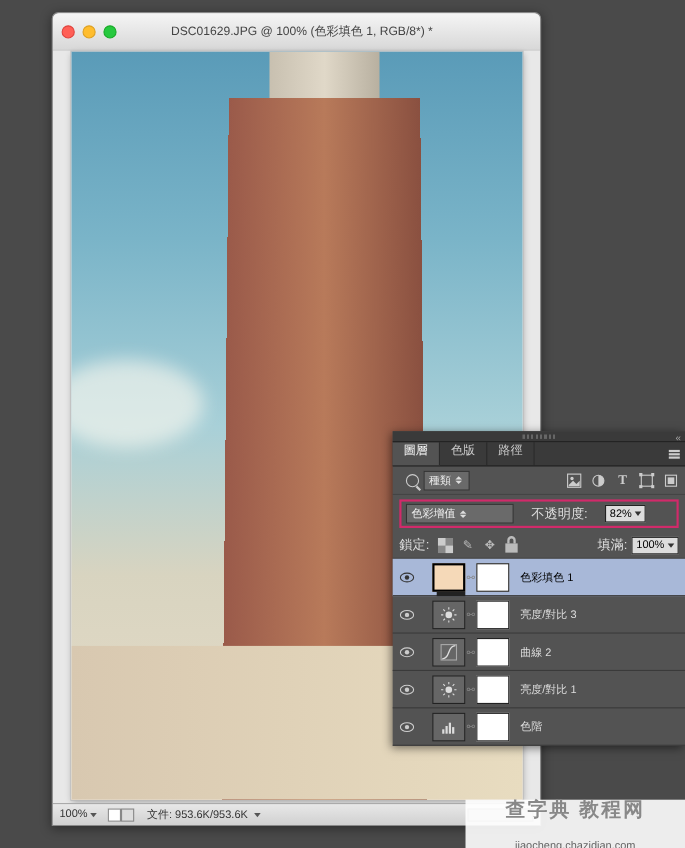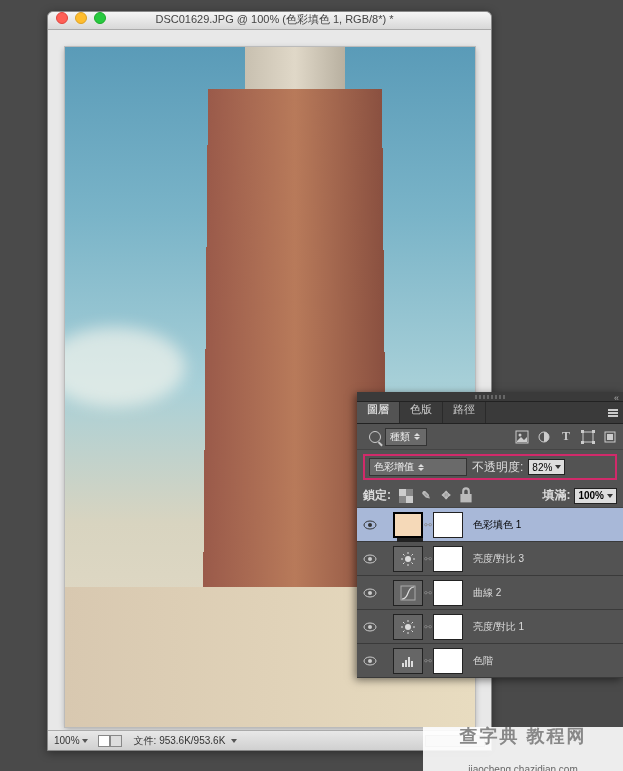--- a/index.html
+++ b/index.html
@@ -1,19 +1,19 @@
 <!DOCTYPE html>
 <html><head>
 <meta charset="utf-8">
 <style>
 * { margin: 0; padding: 0; box-sizing: border-box; font-family: "Helvetica Neue", Arial, sans-serif; }
 body { background: #4a4a4a; width: 623px; height: 771px; position: relative; overflow: hidden; }
 
 .doc-window { position: absolute; left: 47px; top: 11px; width: 445px; height: 740px; background: #e8e8e8; border: 1px solid #888; border-radius: 6px 6px 0 0; box-shadow: 0 2px 10px rgba(0,0,0,0.4); }
-.titlebar { height: 18px; background: linear-gradient(#f5f5f5,#d8d8d8); border-bottom: 1px solid #aaa; border-radius: 6px 6px 0 0; display: flex; padding: 0 8px; }
+.titlebar { height: 34px; background: linear-gradient(#f5f5f5,#d8d8d8); border-bottom: 1px solid #aaa; border-radius: 6px 6px 0 0; display: flex; align-items: center; padding: 0 8px; }
 .traffic { display: flex; gap: 7px; }
 .tl { width: 12px; height: 12px; border-radius: 50%; }
 .tl.red { background: #ff5f56; border: 1px solid #e0443e; }
 .tl.yel { background: #ffbd2e; border: 1px solid #dea123; }
 .tl.grn { background: #27c93f; border: 1px solid #1aab29; }
 .title { flex: 1; text-align: center; font-size: 11px; color: #444; margin-left: -40px; }
 .canvas { position: absolute; left: 17px; top: 35px; width: 410px; height: 680px; background: #fff; box-shadow: 0 0 0 1px #bbb, 0 2px 6px rgba(0,0,0,0.3); }
 .photo { width: 100%; height: 100%; background: linear-gradient(180deg,#5a9bb8 0%,#7ab4c8 25%,#a8d0d8 50%,#d8d4c0 70%,#e8dcc8 100%); position: relative; overflow: hidden; }
 .cloud { position: absolute; left: -20px; top: 280px; width: 140px; height: 80px; background: rgba(255,250,240,0.6); border-radius: 50%; filter: blur(8px); }
 .tower { position: absolute; left: 140px; top: 30px; width: 180px; height: 650px; background: linear-gradient(90deg,#9a5a4a,#b87a5a,#8a5040); transform: perspective(800px) rotateX(5deg); }
@@ -44,27 +44,27 @@
 .dropdown { display: flex; align-items: center; background: #6a6a6a; border: 1px solid #333; height: 18px; padding: 0 4px; font-size: 10px; color: #eee; position: relative; }
 .dropdown .arrs { margin-left: 4px; width: 8px; display: flex; flex-direction: column; gap: 1px; }
 .dropdown .arrs span { width:0; height:0; border-left:3px solid transparent; border-right:3px solid transparent; }
 .dropdown .arrs .u { border-bottom: 3px solid #ddd; }
 .dropdown .arrs .d { border-top: 3px solid #ddd; }
 .search-ico { width: 12px; height: 12px; border: 1.5px solid #ccc; border-radius: 50%; position: relative; margin-left: 6px; }
 .search-ico::after { content:""; position:absolute; right:-3px; bottom:-3px; width:5px; height:1.5px; background:#ccc; transform: rotate(45deg); }
 .toolbar-icons { display: flex; gap: 8px; margin-left: auto; align-items: center; color: #ccc; font-size: 12px; }
 .tico { width: 14px; height: 14px; display: flex; align-items: center; justify-content: center; }
 
-.blend-row { border: 2px solid #d12a6a; margin: 4px 6px; height: 26px; display: flex; align-items: center; padding: 0 4px; gap: 5px; }
+.blend-row { border: 2px solid #d12a6a; margin: 4px 6px; height: 26px; display: flex; align-items: center; padding: 0 4px; gap: 16px; }
 .blend-row .dropdown { flex: 0 0 98px; }
 .lbl { font-size: 12px; color: #ddd; }
 .pct-box { display: flex; align-items: center; background: #ddd; color: #000; border: 1px solid #222; height: 16px; padding: 0 3px; font-size: 10px; }
 .pct-box .tri { border-top-color: #333; margin-left: 3px; }
 
-.lock-row { height: 24px; font-weight: bold; }
+.lock-row { height: 24px; }
 .lock-icons { display: flex; gap: 6px; align-items: center; margin-left: 4px; }
 .li { width: 14px; height: 14px; display:flex; align-items:center; justify-content:center; color:#bbb; font-size:11px; }
 
 .layers { }
 .layer { display: flex; align-items: center; height: 34px; border-bottom: 1px solid #3a3a3a; padding: 0 4px; gap: 4px; }
 .layer.selected { background: #a8b8d8; color: #000; }
 .eye { width: 18px; height: 18px; display:flex; align-items:center; justify-content:center; }
 .eye svg { width: 14px; height: 10px; }
 .spacer { width: 6px; }
 .thumb-wrap { display: flex; align-items: center; gap: 0; }

